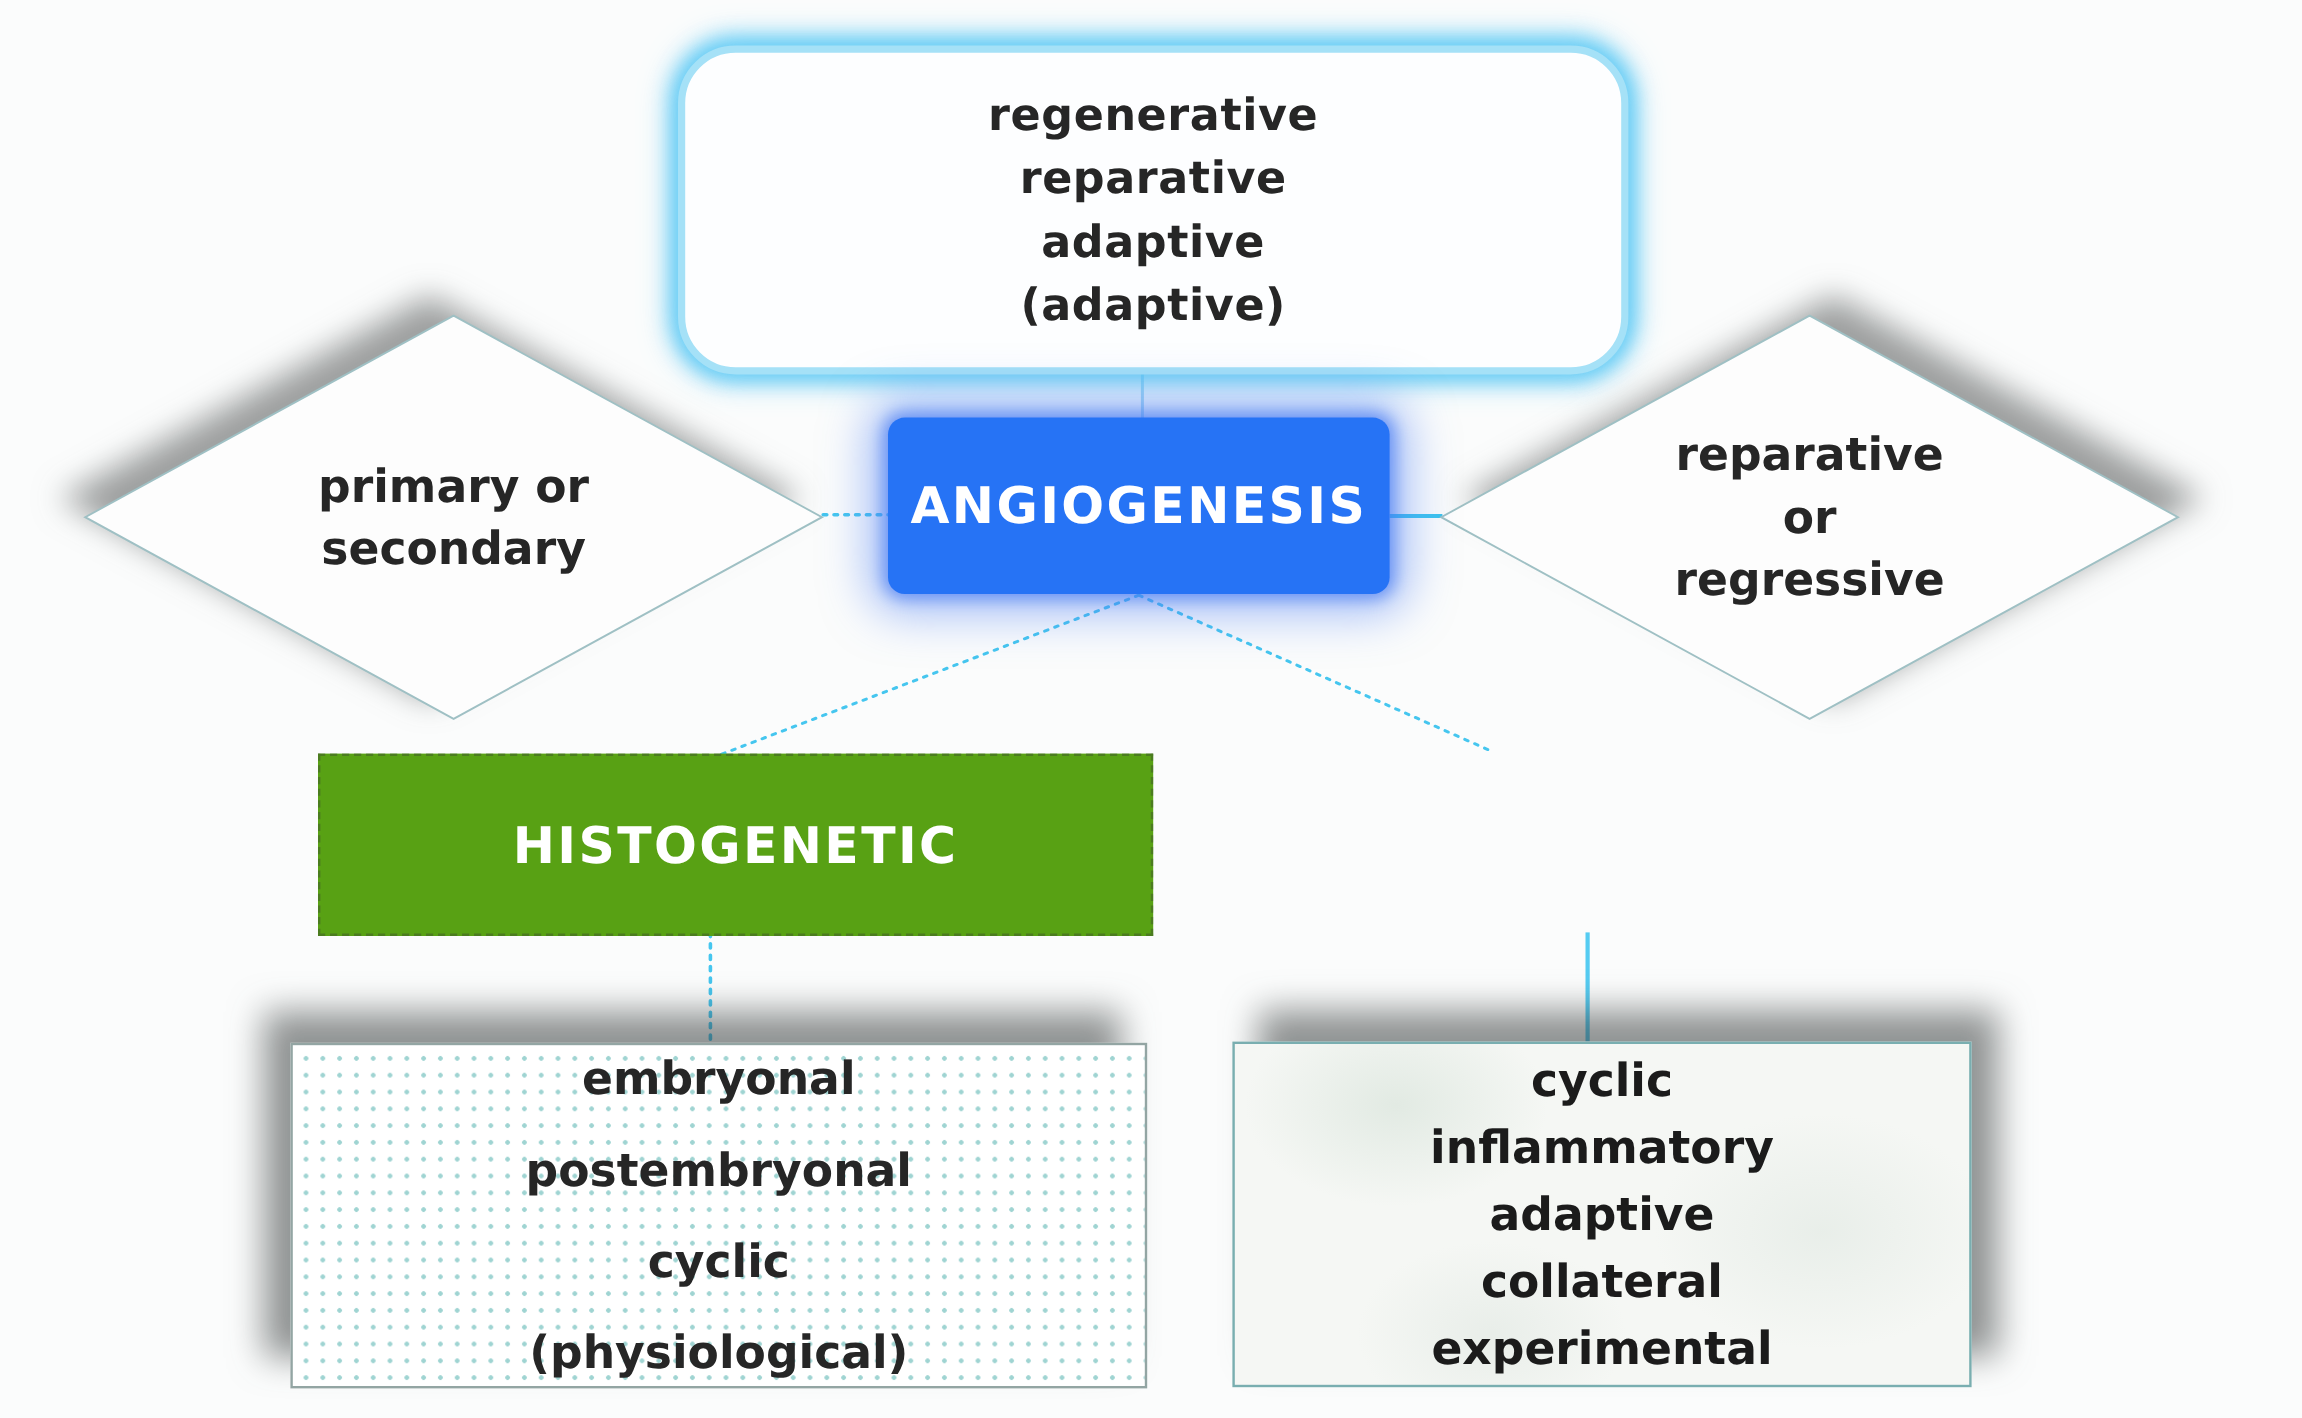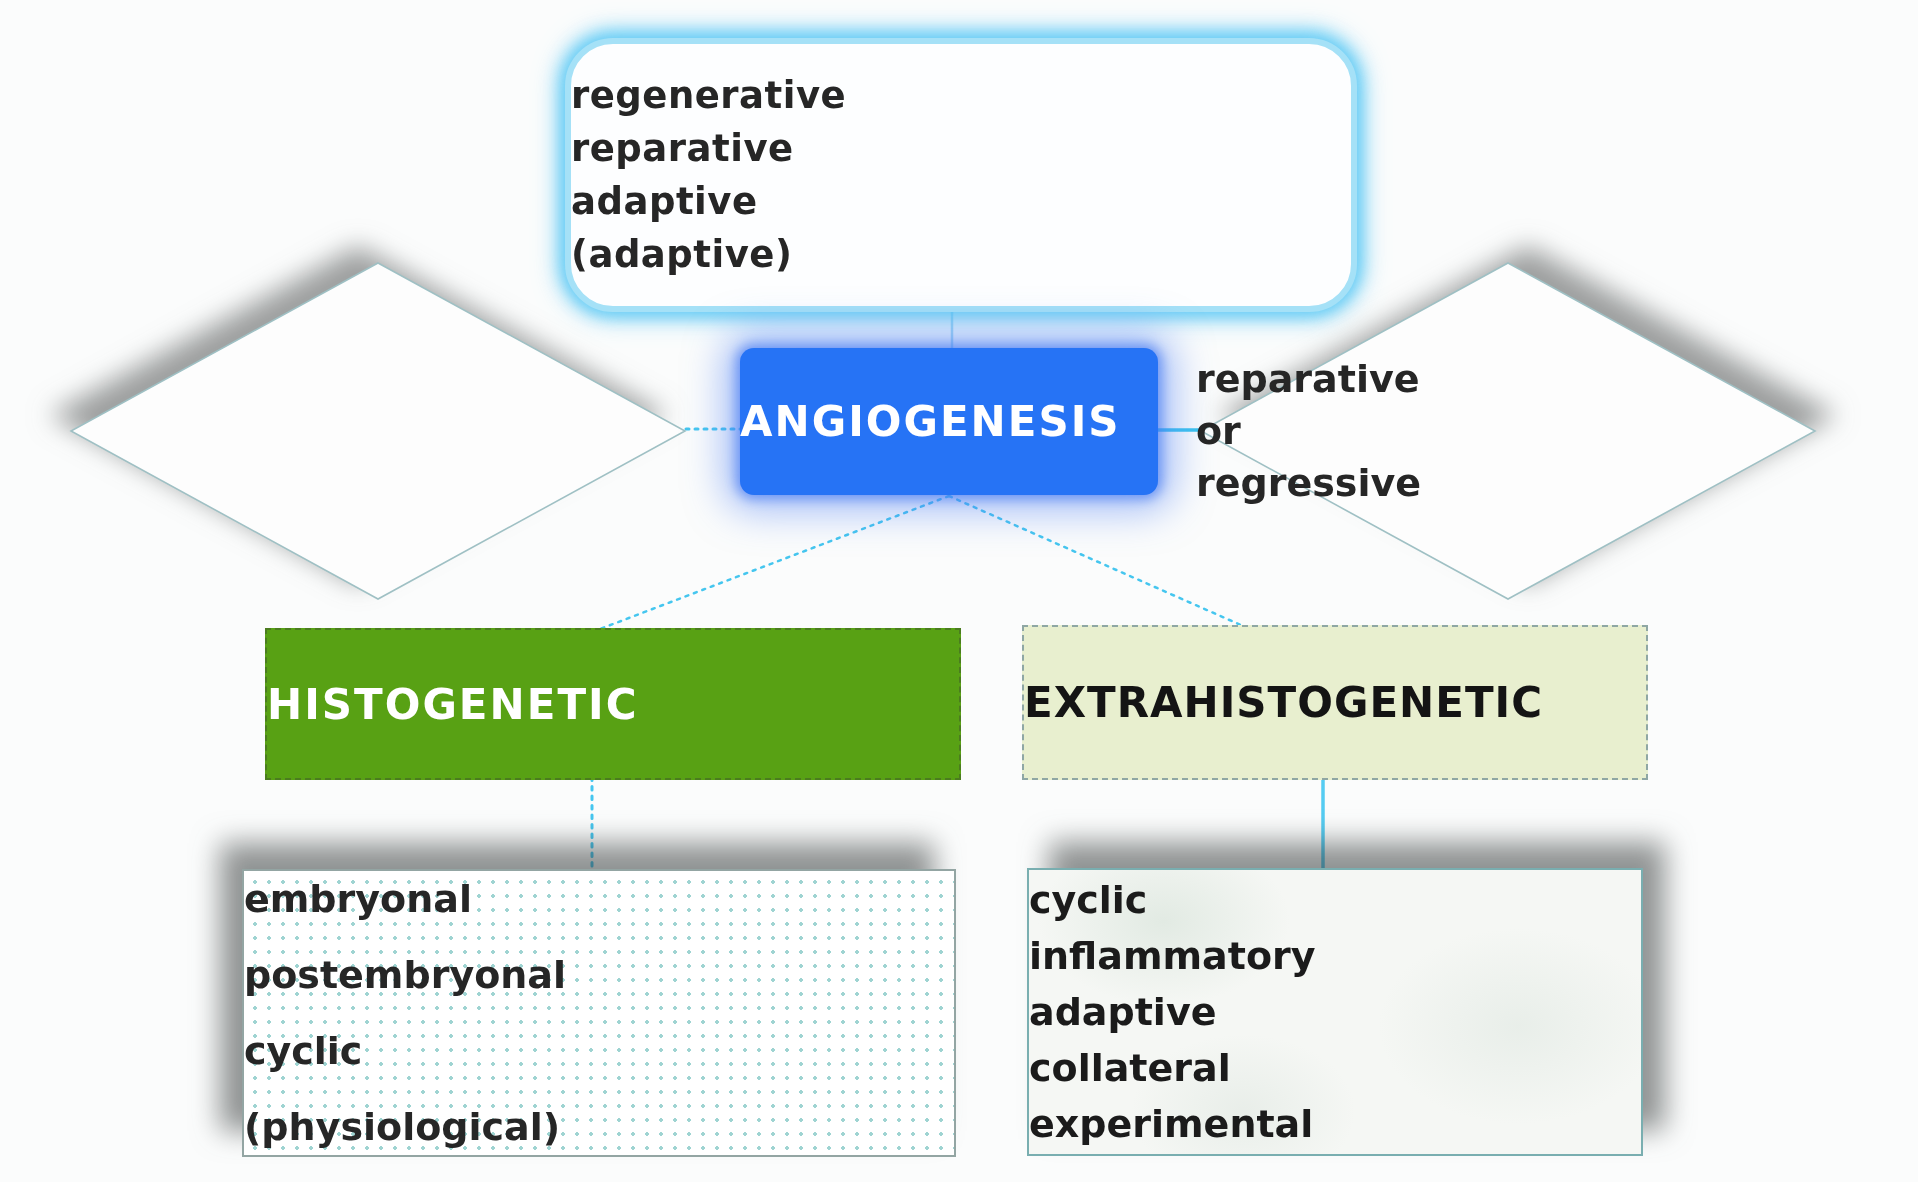--- a/index.html
+++ b/index.html
@@ -3,21 +3,21 @@
 <meta charset="utf-8">
 <style>
   html,body{margin:0;padding:0;background:#ffffff;}
   #canvas{
     position:relative;width:1918px;height:1182px;overflow:hidden;
     background:#fbfcfc;
     font-family:"DejaVu Sans","Liberation Sans",sans-serif;
     font-weight:700;color:#262626;
   }
   .abs{position:absolute;}
-  .center-flex{display:flex;flex-direction:column;align-items:flex-start;justify-content:center;text-align:center;}
+  .center-flex{display:flex;flex-direction:column;align-items:center;justify-content:center;text-align:center;}
 
   
   #connectors{position:absolute;left:0;top:0;width:1918px;height:1182px;z-index:1;}
 
   
   .top-box{
     left:565px;top:38px;width:780px;height:262px;z-index:2;
     background:#fdfeff;border:6px solid #a5e1f7;border-radius:48px;
     box-shadow:0 0 24px 7px rgba(90,200,245,.65),0 -3px 16px 3px rgba(60,195,245,.55),0 3px 14px 2px rgba(90,200,245,.45);
     font-size:37px;line-height:53px;letter-spacing:.5px;
@@ -104,39 +104,40 @@
 
   <div class="abs blue-box center-flex">
     <span>ANGIOGENESIS</span>
   </div>
 
   <div class="abs diamond-wrap diamond-left">
     <svg width="624" height="346" viewBox="0 0 624 346">
       <polygon points="312,5 619,173 312,341 5,173" fill="#fdfdfd" stroke="#9fc0c4" stroke-width="1.6"></polygon>
     </svg>
   </div>
+  <div class="abs diamond-wrap diamond-left center-flex diamond-label" style="z-index:4;">
+    <span>primary or</span>
+    <span>secondary</span>
+  </div>
 
   <div class="abs diamond-wrap diamond-right">
     <svg width="624" height="346" viewBox="0 0 624 346">
       <polygon points="312,5 619,173 312,341 5,173" fill="#fdfdfd" stroke="#9fc0c4" stroke-width="1.6"></polygon>
     </svg>
   </div>
   <div class="abs diamond-wrap diamond-right center-flex diamond-label" style="z-index:4;">
     <span>reparative</span>
     <span>or</span>
     <span>regressive</span>
   </div>
 
   <div class="abs hist-box center-flex">
     <span>HISTOGENETIC</span>
   </div>
 
-  <div class="abs extra-box center-flex">
-    <span>EXTRAHISTOGENETIC</span>
-  </div>
 
   <div class="abs dotted-box center-flex">
     <span>embryonal</span>
     <span>postembryonal</span>
     <span>cyclic</span>
     <span>(physiological)</span>
   </div>
 
   <div class="abs right-box center-flex">
     <span>cyclic</span>

